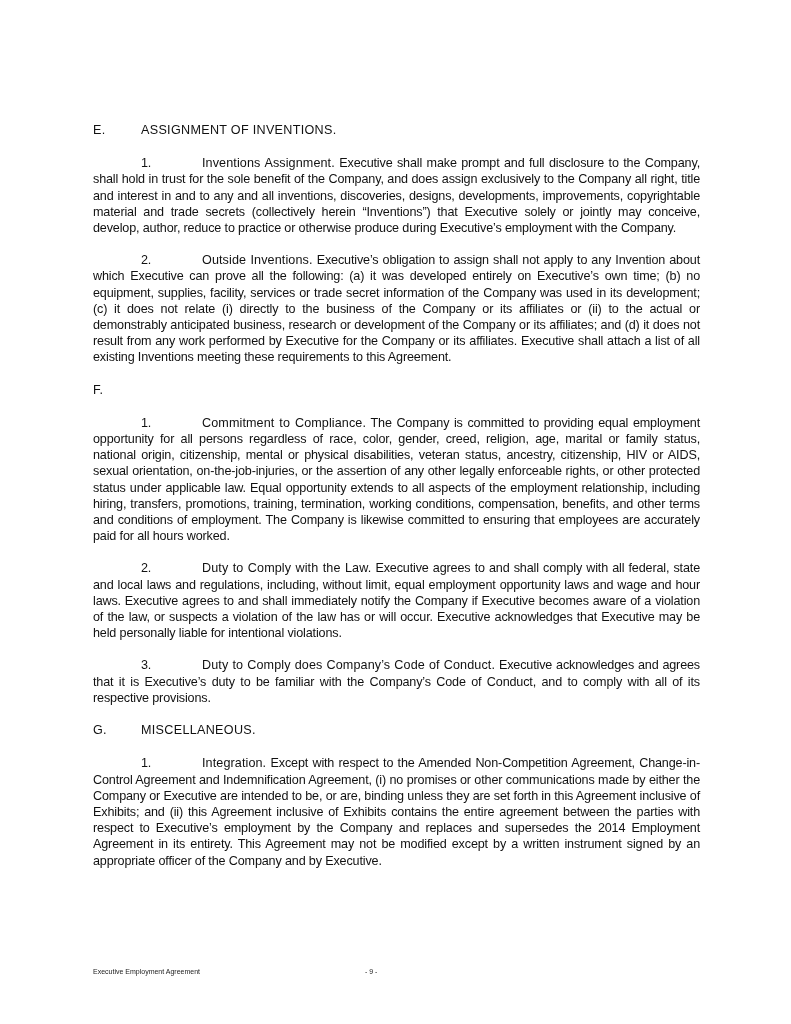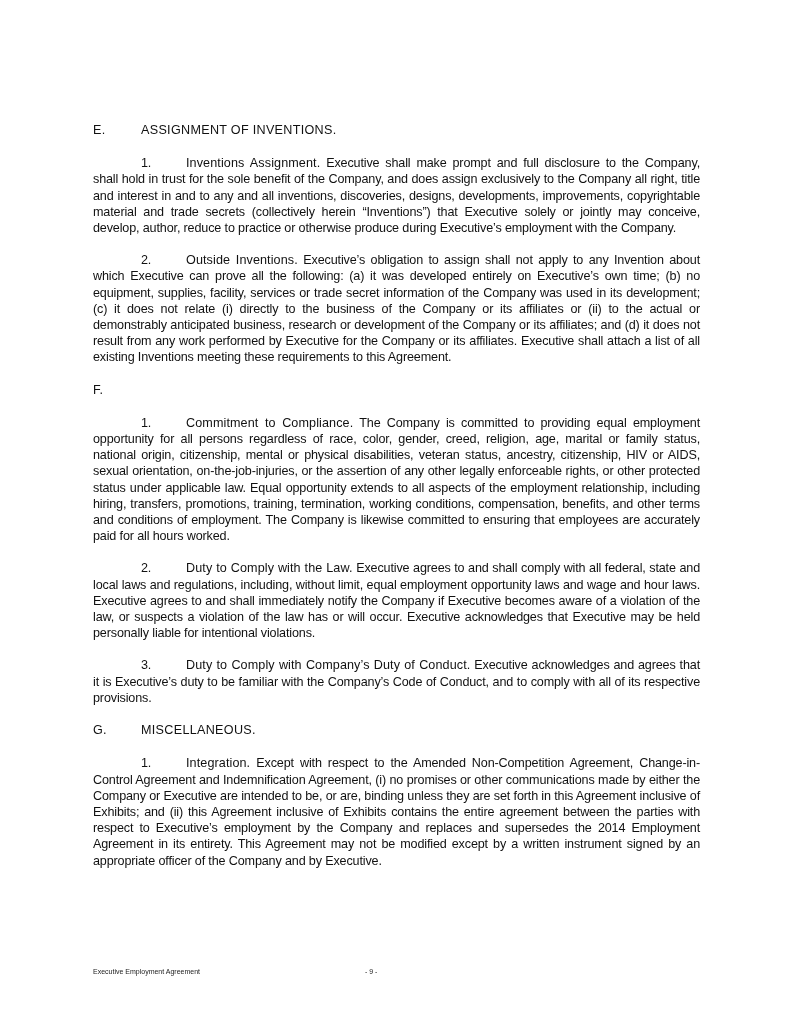--- a/index.html
+++ b/index.html
@@ -7,21 +7,21 @@
   .page {
     position: absolute; left: 93px; top: 122px; width: 607px;
     font-family: "Liberation Sans", sans-serif;
     font-size: 12.6px; line-height: 16.2px; color: #111111;
     letter-spacing: -0.15px;
   }
   .heading { display: flex; margin: 0 0 17px 0; letter-spacing: 0.3px; }
   .heading .letter { width: 48px; }
   .para { text-align: justify; margin: 0 0 16px 0; text-indent: 0; }
   .para .num { display: inline-block; width: 45px; margin-left: 48px; }
-  .para .title { letter-spacing: 0.1px; }
+  .para .title { letter-spacing: 0.1px; margin-left: 16px; }
   .footer {
     position: absolute; top: 968px; left: 93px; width: 607px;
     font-family: "Liberation Sans", sans-serif; font-size: 7px; color: #222;
   }
   .footer .left { position: absolute; left: 0; }
   .footer .center { position: absolute; left: 272px; }
 </style>
 </head>
 <body>
 
@@ -41,21 +41,21 @@
   <div class="heading">
     <span class="letter">F.</span>
   </div>
   <p class="para">
     <span class="num">1.</span><span class="title">Commitment to Compliance.</span><span>  The Company is committed to providing equal employment opportunity for all persons regardless of race, color, gender, creed, religion, age, marital or family status, national origin, citizenship, mental or physical disabilities, veteran status, ancestry, citizenship, HIV or AIDS, sexual orientation, on-the-job-injuries, or the assertion of any other legally enforceable rights, or other protected status under applicable law.  Equal opportunity extends to all aspects of the employment relationship, including hiring, transfers, promotions, training, termination, working conditions, compensation, benefits, and other terms and conditions of employment.  The Company is likewise committed to ensuring that employees are accurately paid for all hours worked.</span>
   </p>
   <p class="para">
     <span class="num">2.</span><span class="title">Duty to Comply with the Law.</span><span>  Executive agrees to and shall comply with all federal, state and local laws and regulations, including, without limit, equal employment opportunity laws and wage and hour laws.  Executive agrees to and shall immediately notify the Company if Executive becomes aware of a violation of the law, or suspects a violation of the law has or will occur.  Executive acknowledges that Executive may be held personally liable for intentional violations.</span>
   </p>
   <p class="para">
-    <span class="num">3.</span><span class="title">Duty to Comply with Company’s Duty of Conduct.</span><span> Executive acknowledges and agrees that it is Executive’s duty to be familiar with the Company’s Code of Conduct, and to comply with all of its respective provisions.</span>
+    <span class="num">3.</span><span class="title">Duty to Comply does Company’s Code of Conduct.</span><span> Executive acknowledges and agrees that it is Executive’s duty to be familiar with the Company’s Code of Conduct, and to comply with all of its respective provisions.</span>
   </p>
 
   <div class="heading">
     <span class="letter">G.</span>
     <span>MISCELLANEOUS.</span>
   </div>
   <p class="para">
     <span class="num">1.</span><span class="title">Integration.</span><span>  Except with respect to the Amended Non-Competition Agreement, Change-in-Control Agreement and Indemnification Agreement, (i) no promises or other communications made by either the Company or Executive are intended to be, or are, binding unless they are set forth in this Agreement inclusive of Exhibits; and (ii) this Agreement inclusive of Exhibits contains the entire agreement between the parties with respect to Executive’s employment by the Company and replaces and supersedes the 2014 Employment Agreement in its entirety.  This Agreement may not be modified except by a written instrument signed by an appropriate officer of the Company and by Executive.</span>
   </p>
 </div>

